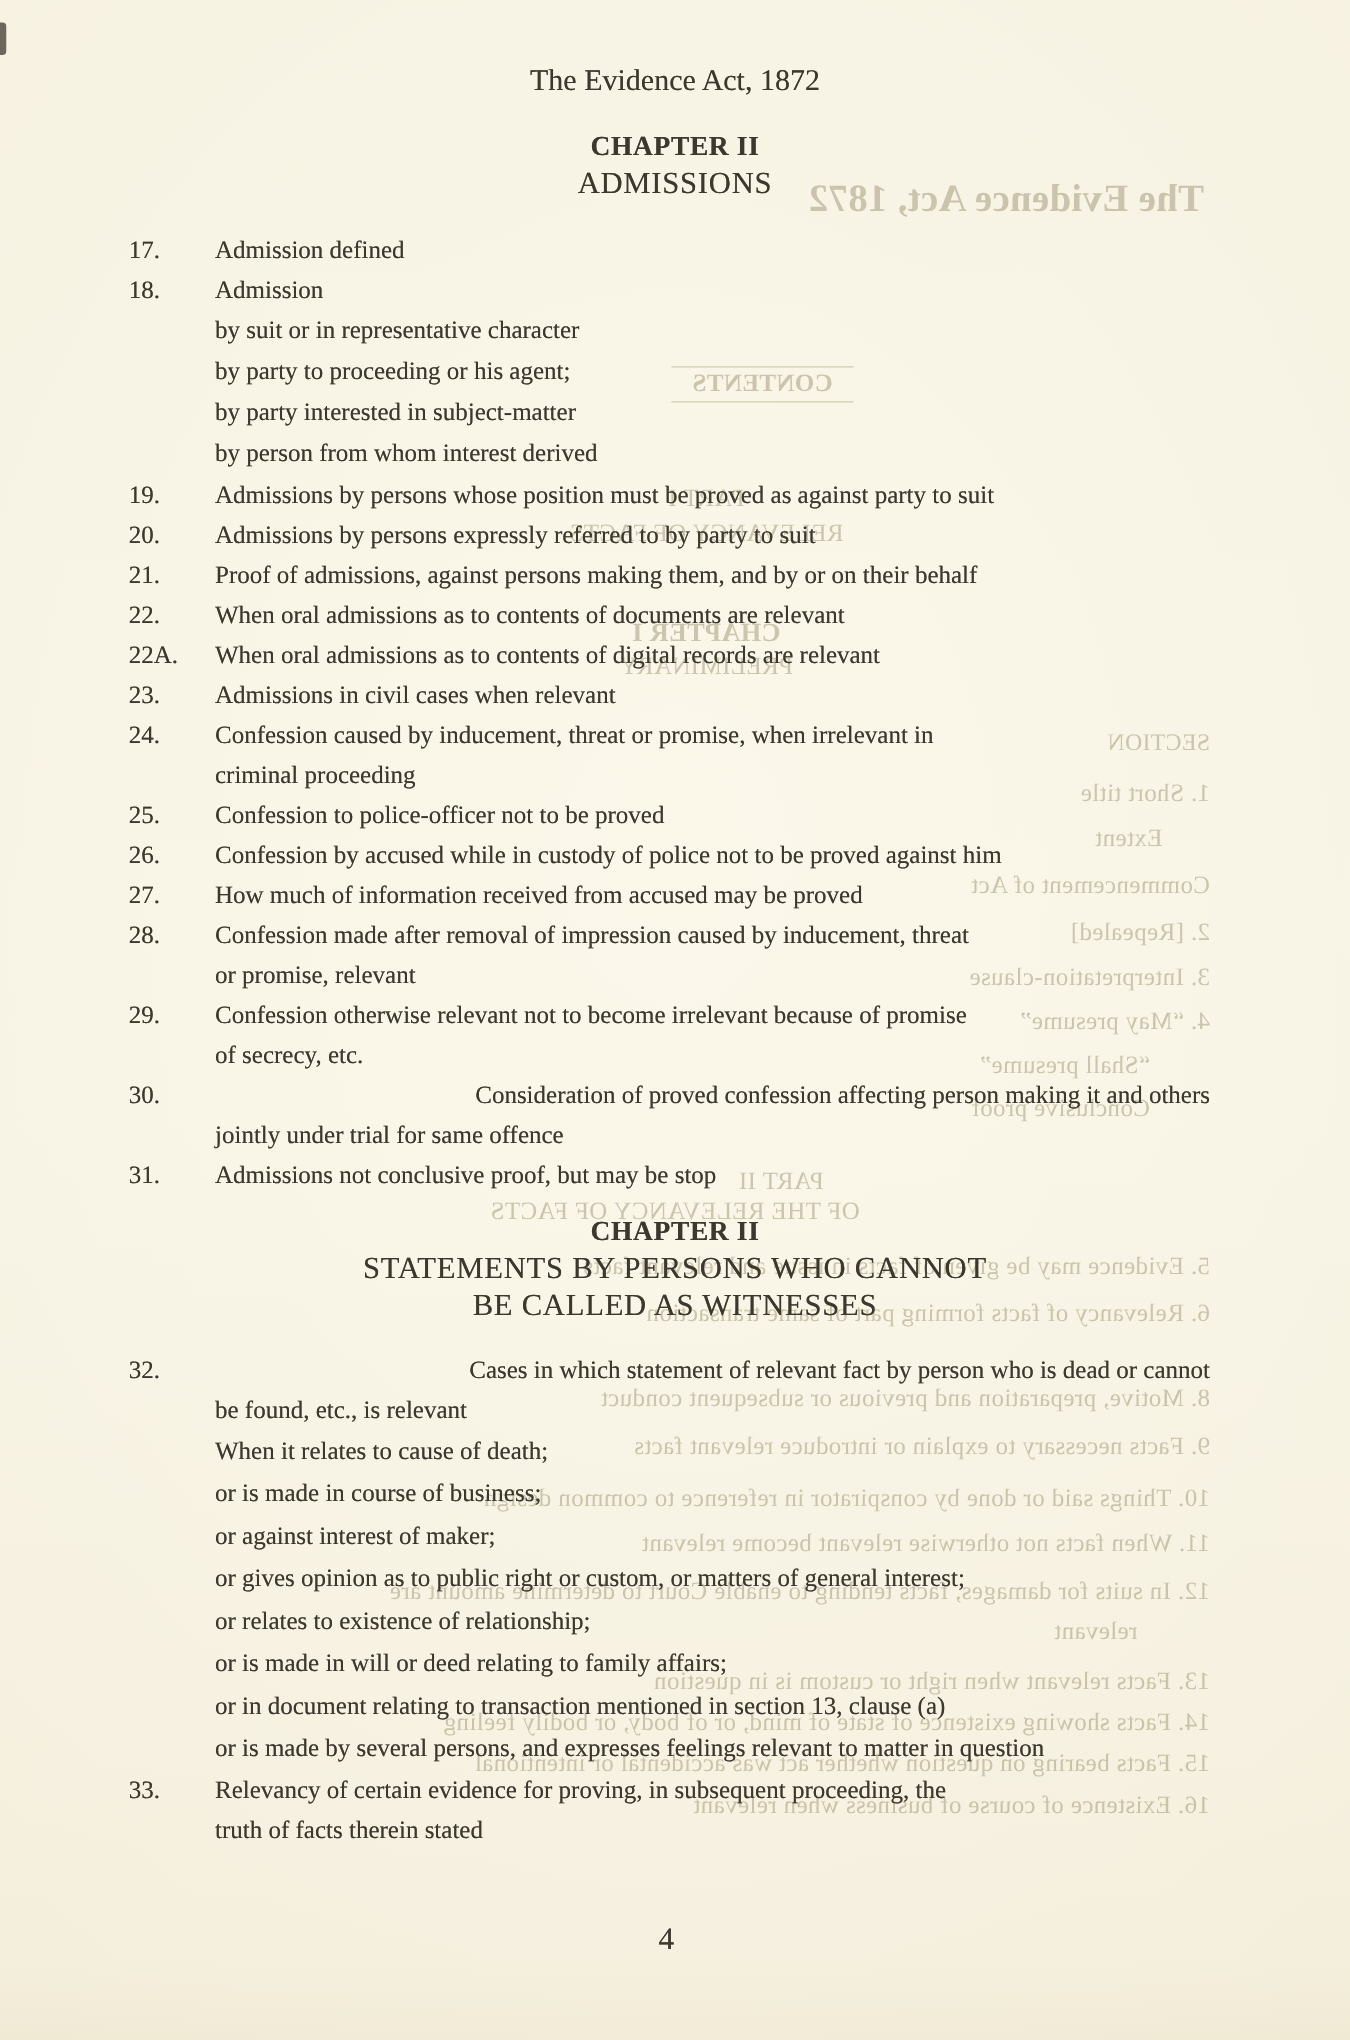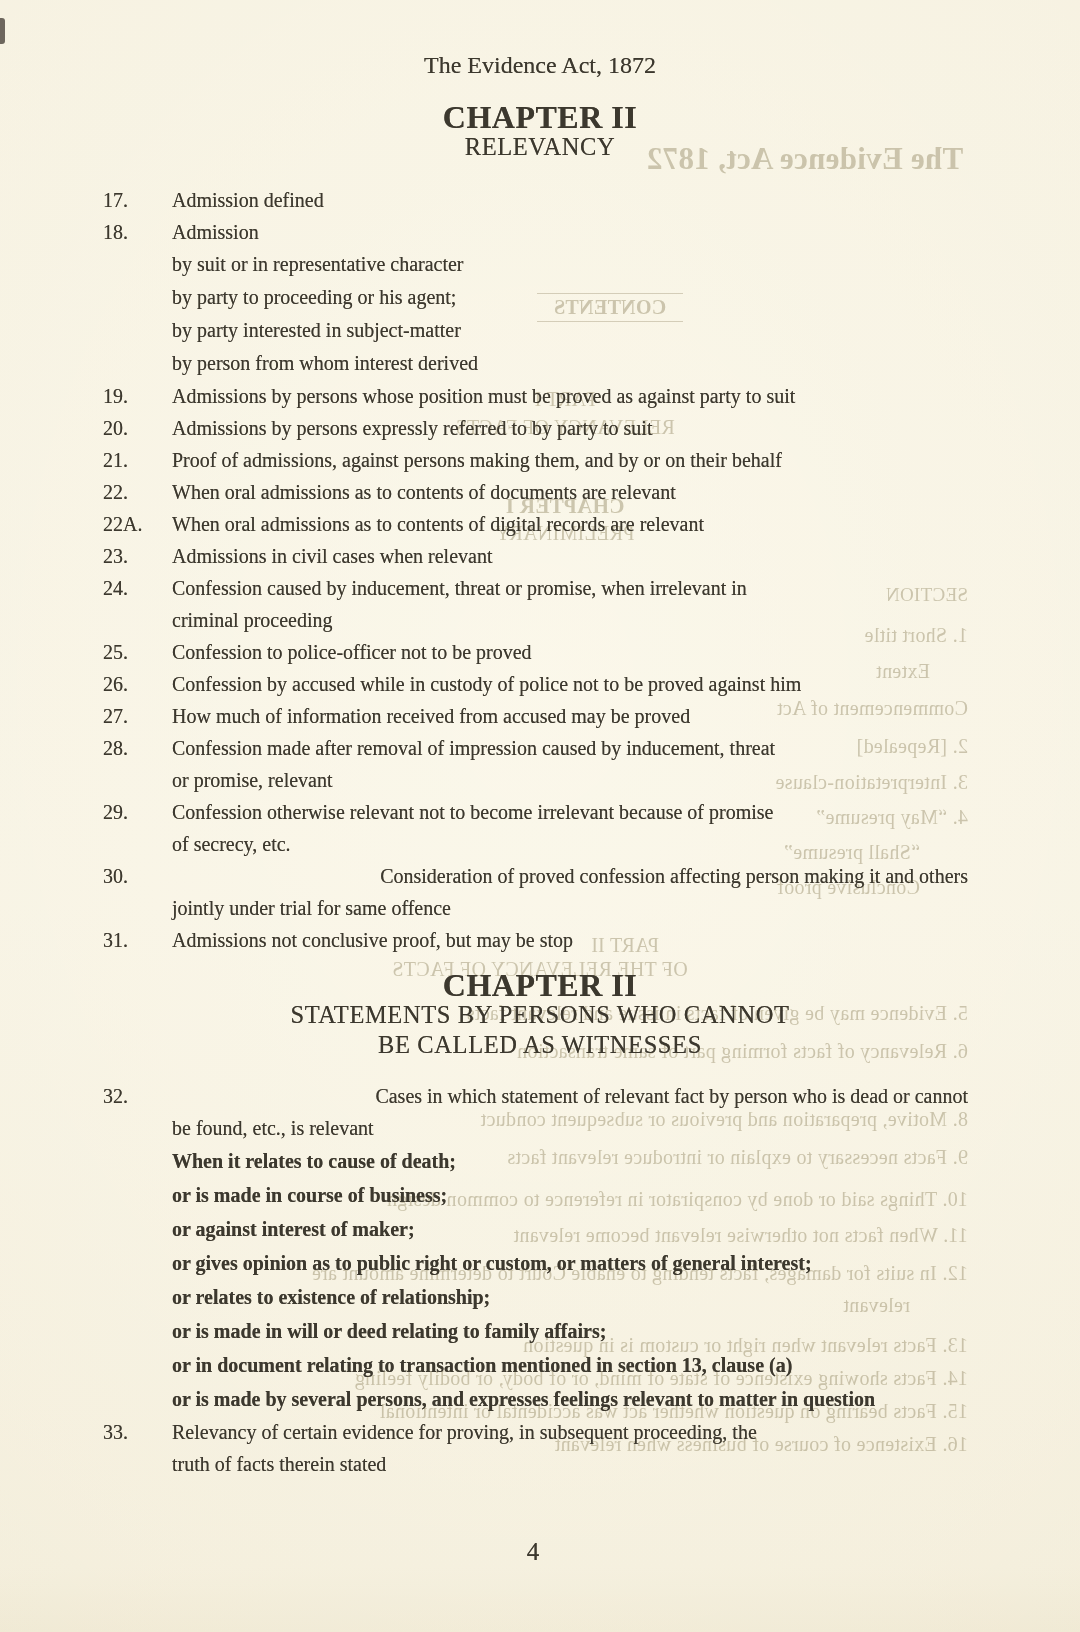--- a/index.html
+++ b/index.html
@@ -20,32 +20,32 @@
     line-height:1.15;letter-spacing:.3px;
   }
   .bleed-item.b{font-weight:bold;}
   .bleed-item.aC{text-align:center;}
   .bleed-item.aL{text-align:left;}
   .bleed-item.u{border-top:1.5px solid rgba(148,138,102,.8);border-bottom:1.5px solid rgba(148,138,102,.8);padding:2px 10px;}
   
   .content{position:absolute;inset:0;z-index:2;}
   .ink{text-shadow:0 0 .5px rgba(58,52,40,.65);}
   .running-header{margin-top:50px;text-align:center;font-size:24px;line-height:30px;}
-  h2.chapter{margin:22px 0 0 0;text-align:center;font-size:32px;line-height:30px;font-weight:bold;letter-spacing:.5px;}
+  h2.chapter{margin:22px 0 0 0;text-align:center;font-size:22px;line-height:30px;font-weight:bold;letter-spacing:.5px;}
   h2.chapter2{margin-top:14px;}
   .subheading{text-align:center;font-size:24.5px;line-height:30px;letter-spacing:.6px;}
   .entries{margin:22px 0 0 103px;width:865px;font-size:20px;}
   #entries-1{margin-top:20px;}
   .entry{display:flex;}
   .num{flex:0 0 69px;line-height:32px;}
   .txt{width:796px;}
   .line{white-space:nowrap;transform-origin:left center;line-height:32px;}
   .sub{white-space:nowrap;transform-origin:left center;}
   .sec0 .sub{line-height:33px;}
-  .sec1 .sub{line-height:34px;font-weight:bold;}
+  .sec1 .sub{line-height:34px;}
   .page-number{position:absolute;top:1538px;left:0;width:1066px;text-align:center;font-size:25px;}
   .edge-mark{position:absolute;left:0;top:18px;width:5px;height:26px;background:#554e45;border-radius:0 3px 3px 0;opacity:.85;z-index:3;}
 </style>
 </head>
 <body>
 
 <div class="page">
 
   <div class="bleed-layer" id="bleed-layer">
       <div class="bleed-item aC b" style="left: 600px; top: 141px; width: 410px; font-size: 31px;">The Evidence Act, 1872</div>
@@ -77,21 +77,21 @@
       <div class="bleed-item aL" style="left: 271px; top: 1367px; width: 697px; font-size: 20px;">14.  Facts showing existence of state of mind, or of body, or bodily feeling</div>
       <div class="bleed-item aL" style="left: 296px; top: 1400px; width: 672px; font-size: 20px;">15.  Facts bearing on question whether act was accidental or intentional</div>
       <div class="bleed-item aL" style="left: 446px; top: 1433px; width: 522px; font-size: 20px;">16.  Existence of course of business when relevant</div>
     </div>
 
   <div class="content">
     <div class="running-header ink">The Evidence Act, 1872</div>
 
     <section>
       <h2 class="chapter ink">CHAPTER II</h2>
-      <div class="subheading ink">RELEVANCY</div>
+      <div class="subheading ink">ADMISSIONS</div>
       <div class="entries sec0" id="entries-0">
           <div class="entry">
             <div class="num ink">17.</div>
             <div class="txt">
               <div class="line ink fit">Admission defined</div>
             </div>
           </div>
           <div class="entry">
             <div class="num ink">18.</div>
             <div class="txt">

